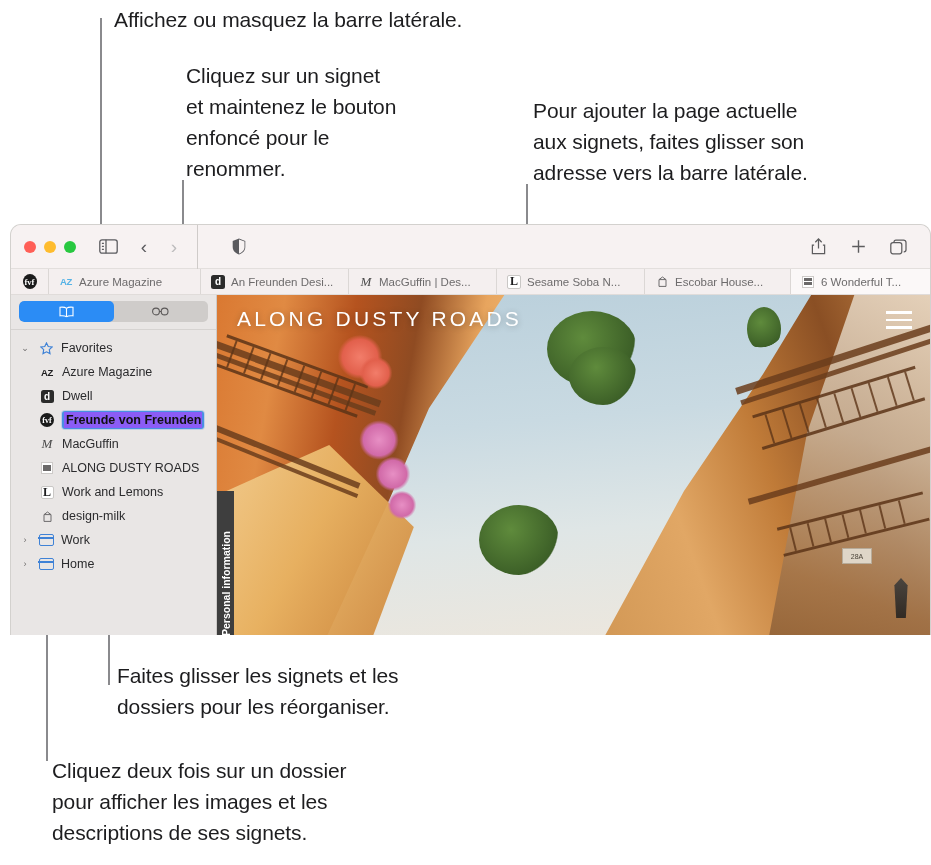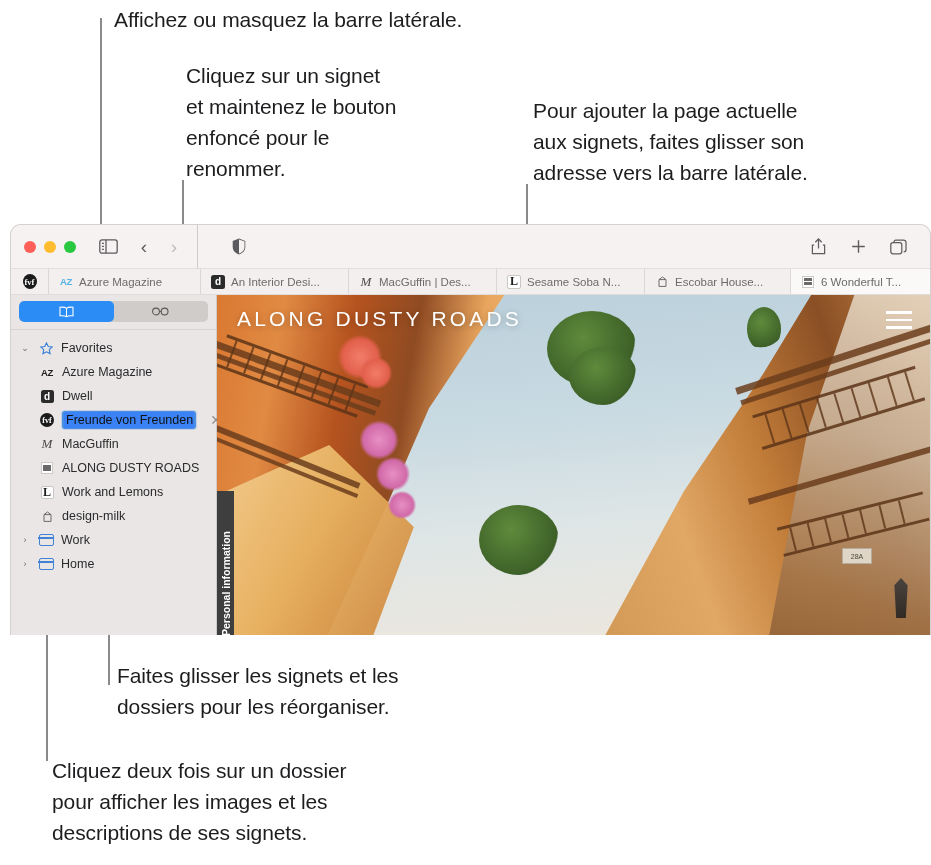--- a/index.html
+++ b/index.html
@@ -200,23 +200,23 @@
   #rename-row { padding-left: 28px; }
   #rename-field {
     position: relative;
     height: 18px; width: 156px;
     border: 2px solid #4a90e2; border-radius: 3px;
     background: #fff;
     display: flex; align-items: center;
     box-shadow: 0 0 0 1px rgba(74,144,226,.25);
   }
   #rename-text {
-    background: #3b82f6; color: #111;
+    background: #8b5cf6; color: #111;
     font-size: 12.5px; padding: 0 1px 0 2px;
-    line-height: 16px; white-space: nowrap;
+    line-height: 16px; white-space: nowrap; font-weight: bold;
   }
   #rename-clear { margin-left: 7px; color: #8d8a8a; font-size: 14px; }
 
   
   #webpage { position: relative; flex: 1; overflow: hidden; background: #bcd3e0; }
   #photo { position: absolute; inset: 0; }
 
   
   #sky {
     position:absolute; inset:0;
@@ -414,21 +414,21 @@
       <div class="fav" id="fav-1">
         <span class="fav-icon">
             <span class="bx bx-az">AZ</span>
           </span>
         <span class="fav-label">Azure Magazine</span>
       </div>
       <div class="fav" id="fav-2">
         <span class="fav-icon">
             <span class="bx bx-d">d</span>
           </span>
-        <span class="fav-label">An Interior Desi...</span>
+        <span class="fav-label">An Freunden Desi...</span>
       </div>
       <div class="fav" id="fav-3">
         <span class="fav-icon">
             <span class="bx bx-m">M</span>
           </span>
         <span class="fav-label">MacGuffin | Des...</span>
       </div>
       <div class="fav" id="fav-4">
         <span class="fav-icon">
             <span class="bx bx-l">L</span>

